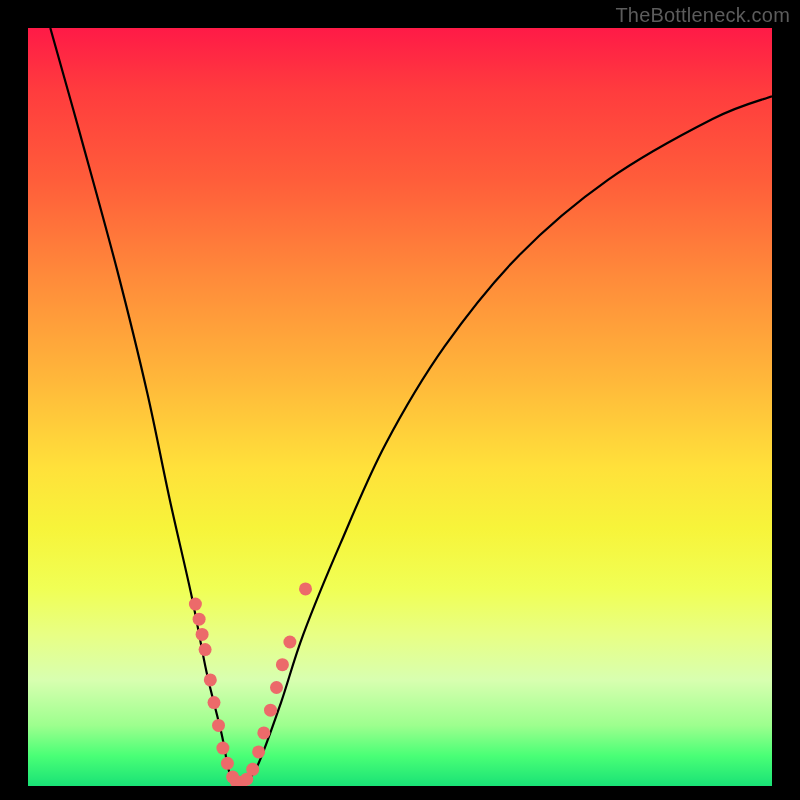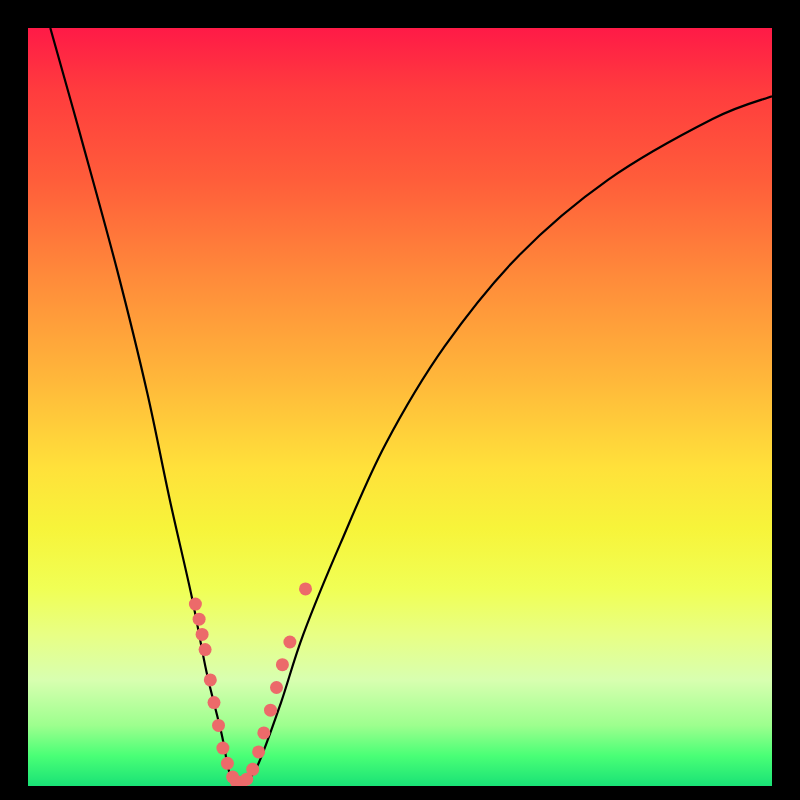--- a/index.html
+++ b/index.html
@@ -66,20 +66,21 @@
   }
   .marker {
     fill: #ec6a6a;
     stroke: none;
   }
 </style>
 </head>
 <body>
 
 <div class="frame">
+  <div class="watermark">TheBottleneck.com</div>
   <div class="plot">
     <svg class="curve" viewBox="0 0 744 758" preserveAspectRatio="none">
       <path id="curve-path" d="M 22.3 0.0 C 27.3 17.7, 40.9 65.7, 52.1 106.1 C 63.2 146.5, 78.1 199.6, 89.3 242.6 C 100.4 285.5, 110.4 325.9, 119.0 363.8 C 127.7 401.7, 133.9 435.8, 141.4 470.0 C 148.8 504.1, 157.5 539.4, 163.7 568.5 C 169.9 597.6, 173.6 621.6, 178.6 644.3 C 183.5 667.0, 189.7 688.5, 193.4 704.9 C 197.2 721.4, 198.4 734.0, 200.9 742.8 C 203.4 751.7, 205.8 755.5, 208.3 758.0 C 210.8 760.5, 212.0 761.8, 215.8 758.0 C 219.5 754.2, 224.4 749.2, 230.6 735.3 C 236.8 721.4, 245.5 696.1, 253.0 674.6 C 260.4 653.1, 265.4 632.9, 275.3 606.4 C 285.2 579.9, 298.8 547.0, 312.5 515.4 C 326.1 483.9, 339.8 449.7, 357.1 416.9 C 374.5 384.1, 394.3 349.9, 416.6 318.4 C 439.0 286.8, 463.8 255.2, 491.0 227.4 C 518.3 199.6, 548.1 174.3, 580.3 151.6 C 612.6 128.9, 657.2 104.9, 684.5 91.0 C 711.8 77.1, 734.1 72.0, 744.0 68.2"></path>
       <g id="markers">
           <circle cx="167.4" cy="576.1" r="6.5" class="marker"></circle>
           <circle cx="171.1" cy="591.2" r="6.5" class="marker"></circle>
           <circle cx="174.1" cy="606.4" r="6.5" class="marker"></circle>
           <circle cx="177.1" cy="621.6" r="6.5" class="marker"></circle>
           <circle cx="182.3" cy="651.9" r="6.5" class="marker"></circle>
           <circle cx="186.0" cy="674.6" r="6.5" class="marker"></circle>

